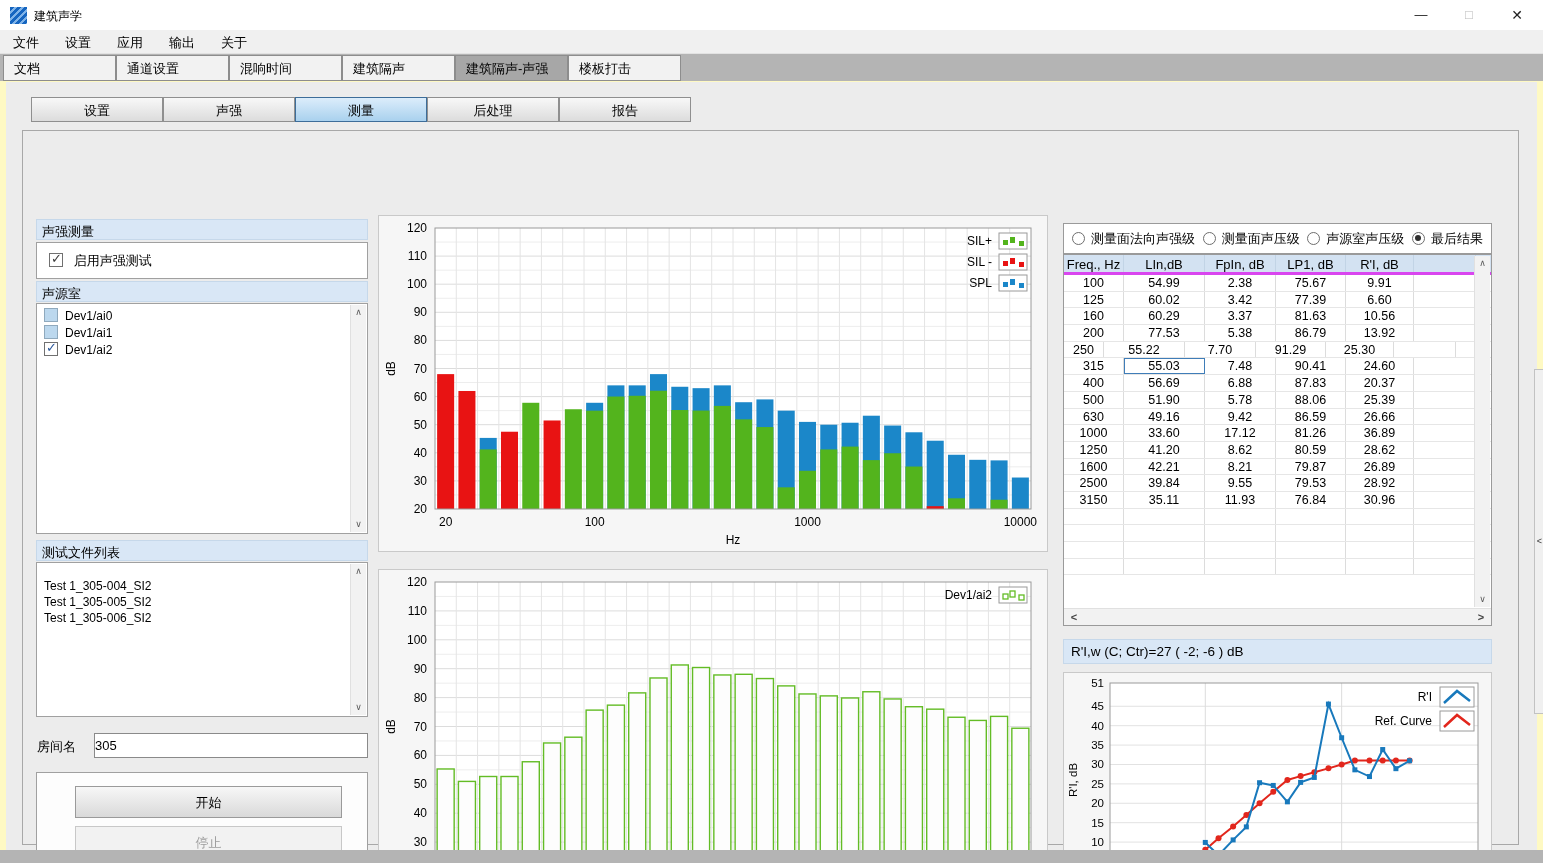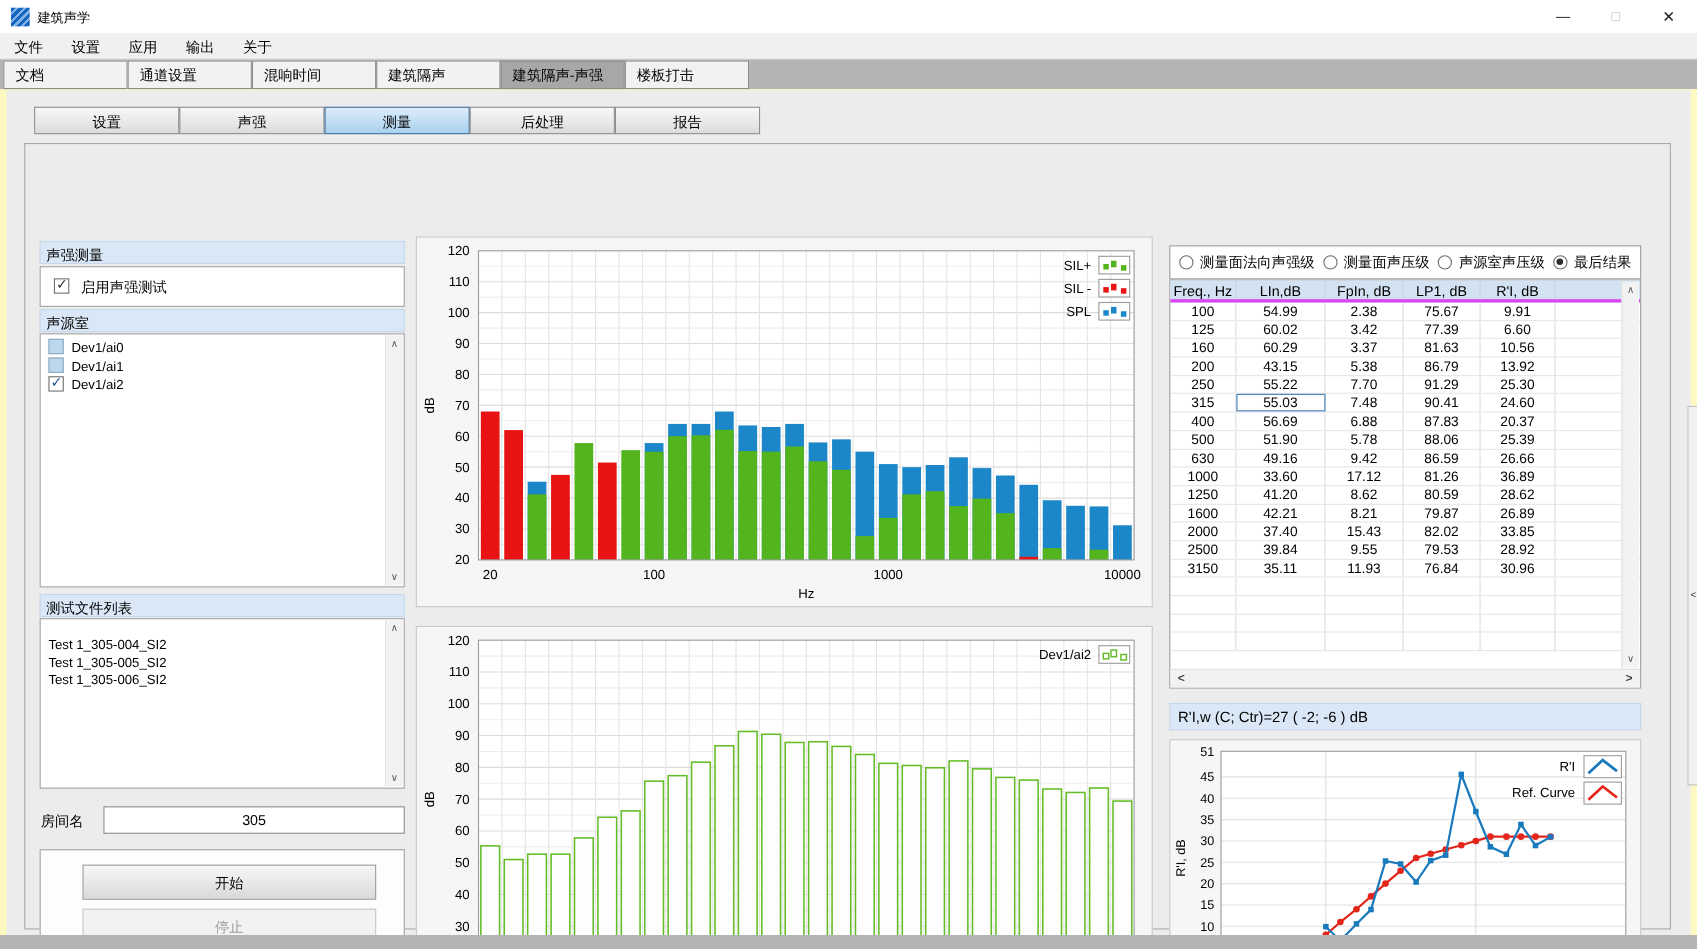--- a/index.html
+++ b/index.html
@@ -46,21 +46,21 @@
   .radio.sel:after { content:""; position:absolute; left:2.5px; top:2.5px; width:6px; height:6px; border-radius:50%; background:#2f2f2f; }
 
   .list-item { padding:1px 0 1px 7px; font-size:12px; white-space:nowrap; }
   .vscroll { position:absolute; right:1px; top:1px; bottom:1px; width:16px; background:#f2f2f2; border-left:1px solid #e0e0e0; }
   .varrow { position:absolute; left:0; width:15px; height:15px; color:#5a5a5a; font-size:9px; text-align:center; line-height:15px; }
 
   
   .btn { position:absolute; border:1px solid #9a9a9a; background:linear-gradient(#f7f7f7,#d9d9d9); text-align:center; font-size:13px; }
   .btn.disabled { background:#f2f2f2; border-color:#c8c8c8; color:#9d9d9d; }
 
-  #room-input { position:absolute; left:88px; top:651px; width:274px; height:25px; border:1px solid #8a8a8a; text-align:center; font-size:13px; font-family:inherit; }
+  #room-input { position:absolute; left:88px; top:651px; width:274px; height:25px; border:1px solid #8a8a8a; font-size:13px; font-family:inherit; }
   #room-label { position:absolute; left:31px; top:656px; font-size:13px; }
 
   .chart-panel { position:absolute; background:#f6f6f6; border:1px solid #c9c9c9; }
 
   
   #radio-row { position:absolute; left:1057px; top:141px; width:429px; height:31px; background:#fff; border:1px solid #9a9a9a;
     display:flex; align-items:center; justify-content:space-between; padding:0 8px; font-size:13px; }
   .radio-opt { white-space:nowrap; }
   #table-wrap { position:absolute; left:1057px; top:172px; width:429px; height:372px; background:#fff; border:1px solid #9a9a9a; }
   .trow { display:flex; height:16.7px; border-bottom:1px solid #e6e6e6; }
@@ -414,28 +414,28 @@
           <div class="trow">
             <div class="tcell" style="width: 60px;">160</div>
             <div class="tcell" style="width: 81px;">60.29</div>
             <div class="tcell" style="width: 71px;">3.37</div>
             <div class="tcell" style="width: 70px;">81.63</div>
             <div class="tcell" style="width: 68px;">10.56</div>
             <div class="tcell" style="width: 62px;"></div>
           </div>
           <div class="trow">
             <div class="tcell" style="width: 60px;">200</div>
-            <div class="tcell" style="width: 81px;">43.15</div>
+            <div class="tcell" style="width: 81px;">77.53</div>
             <div class="tcell" style="width: 71px;">5.38</div>
             <div class="tcell" style="width: 70px;">86.79</div>
             <div class="tcell" style="width: 68px;">13.92</div>
             <div class="tcell" style="width: 62px;"></div>
           </div>
           <div class="trow">
-            <div class="tcell" style="width: 60px;">250</div>
+            <div class="tcell" style="width: 40px;">250</div>
             <div class="tcell" style="width: 81px;">55.22</div>
             <div class="tcell" style="width: 71px;">7.70</div>
             <div class="tcell" style="width: 70px;">91.29</div>
             <div class="tcell" style="width: 68px;">25.30</div>
             <div class="tcell" style="width: 62px;"></div>
           </div>
           <div class="trow">
             <div class="tcell" style="width: 60px;">315</div>
             <div class="tcell cell-focus" style="width: 81px;">55.03</div>
             <div class="tcell" style="width: 71px;">7.48</div>
@@ -482,28 +482,20 @@
             <div class="tcell" style="width: 70px;">80.59</div>
             <div class="tcell" style="width: 68px;">28.62</div>
             <div class="tcell" style="width: 62px;"></div>
           </div>
           <div class="trow">
             <div class="tcell" style="width: 60px;">1600</div>
             <div class="tcell" style="width: 81px;">42.21</div>
             <div class="tcell" style="width: 71px;">8.21</div>
             <div class="tcell" style="width: 70px;">79.87</div>
             <div class="tcell" style="width: 68px;">26.89</div>
-            <div class="tcell" style="width: 62px;"></div>
-          </div>
-          <div class="trow">
-            <div class="tcell" style="width: 60px;">2000</div>
-            <div class="tcell" style="width: 81px;">37.40</div>
-            <div class="tcell" style="width: 71px;">15.43</div>
-            <div class="tcell" style="width: 70px;">82.02</div>
-            <div class="tcell" style="width: 68px;">33.85</div>
             <div class="tcell" style="width: 62px;"></div>
           </div>
           <div class="trow">
             <div class="tcell" style="width: 60px;">2500</div>
             <div class="tcell" style="width: 81px;">39.84</div>
             <div class="tcell" style="width: 71px;">9.55</div>
             <div class="tcell" style="width: 70px;">79.53</div>
             <div class="tcell" style="width: 68px;">28.92</div>
             <div class="tcell" style="width: 62px;"></div>
           </div>

